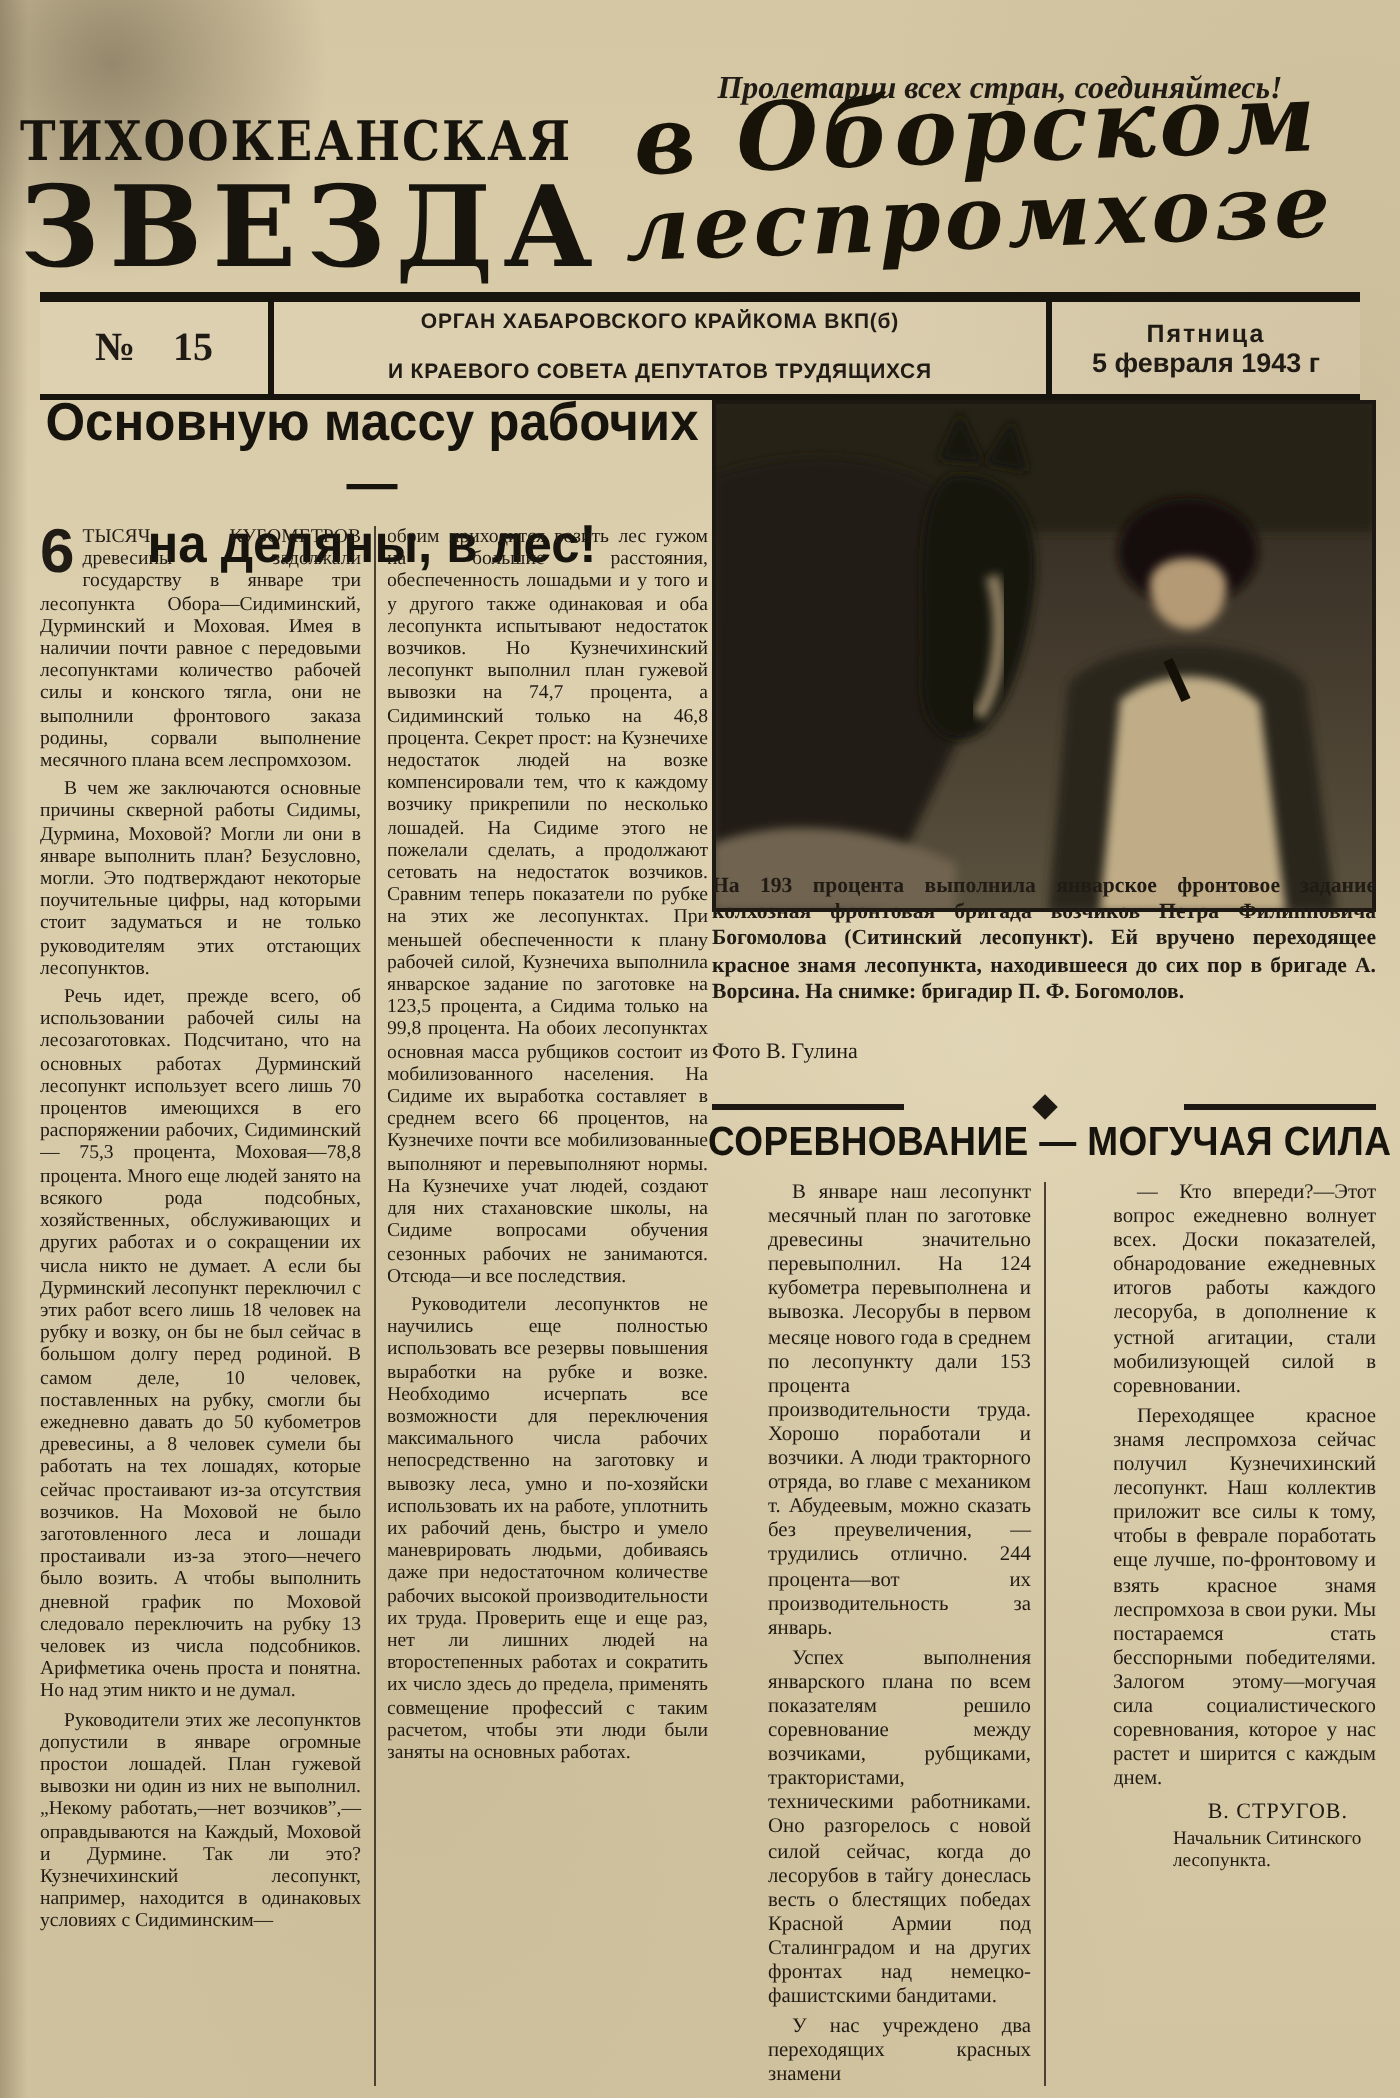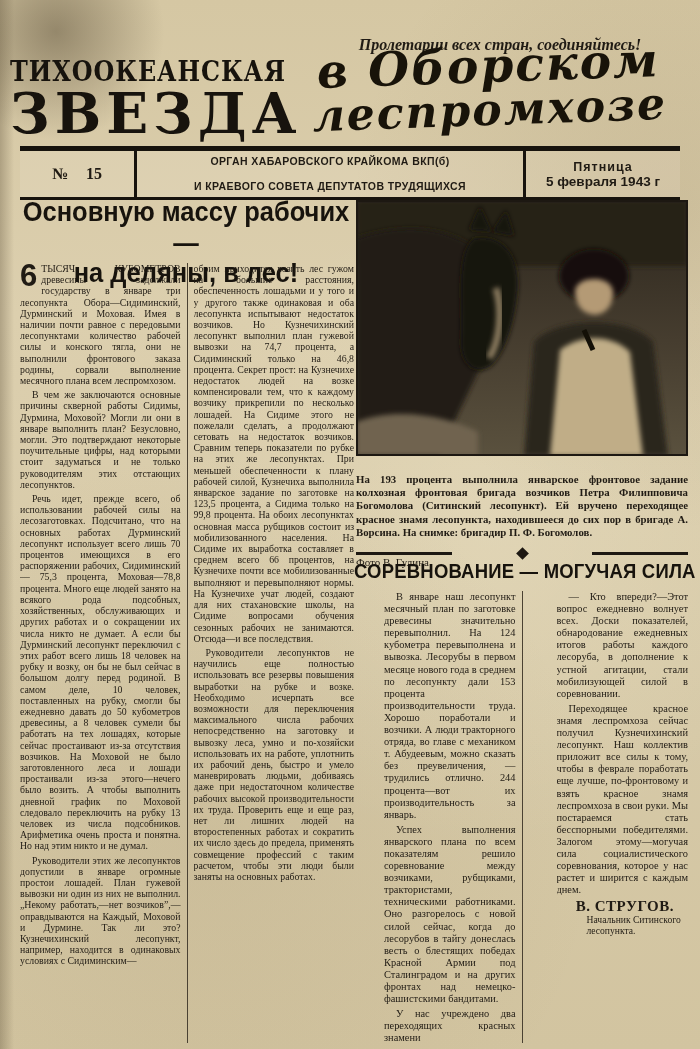--- a/index.html
+++ b/index.html
@@ -43,21 +43,21 @@
   }
   .script-1{font-size:47px;line-height:48px;letter-spacing:2px;}
   .script-2{font-size:44px;line-height:40px;letter-spacing:2px;}
   
   .infobar{
     position:absolute;left:20px;top:146px;width:660px;
     border-top:5px solid #17130d;border-bottom:3px solid #17130d;
     display:flex;align-items:stretch;background:rgba(255,250,235,.12);
   }
   .cell{display:flex;flex-direction:column;justify-content:center;align-items:center;padding:4px 4px;}
-  .cell-issue{width:106px;font-size:16px;font-weight:bold;word-spacing:14px;}
+  .cell-issue{width:106px;font-size:20px;font-weight:bold;word-spacing:14px;}
   .cell-organ{
     flex:1;border-left:3px solid #17130d;border-right:3px solid #17130d;
     font-family:"Liberation Sans", sans-serif;font-weight:bold;font-size:10.5px;
     letter-spacing:.4px;text-align:center;line-height:13px;gap:12px;
   }
   .cell-date{width:146px;font-family:"Liberation Sans", sans-serif;font-weight:bold;text-align:center;}
   .date-1{font-size:12.5px;line-height:14px;letter-spacing:1px;}
   .date-2{font-size:13.5px;line-height:15px;}
   
   .headline1{
@@ -76,36 +76,36 @@
   .col p{margin:0 0 3px 0;text-indent:12px;}
   .col p.first, .col p.cont{text-indent:0;}
   .dropcap{
     float:left;font-weight:bold;font-size:31px;line-height:25px;
     margin:0 4px 0 0;font-family:"Liberation Sans", sans-serif;
   }
   
   .photo{position:absolute;left:356px;top:200px;width:332px;height:256px;}
   .photo svg{display:block;}
   
-  .caption{position:absolute;left:356px;top:473px;width:332px;}
+  .caption{position:absolute;left:356px;top:437px;width:332px;}
   .caption-text{font-weight:bold;font-size:10.8px;line-height:13.2px;text-align:justify;margin:0;}
   .credit{text-align:left;font-size:11px;margin-top:17px;padding-right:4px;}
   
   .divider{position:absolute;left:356px;top:549px;width:332px;display:flex;align-items:center;justify-content:space-between;}
   .bar{height:3px;width:96px;background:#1d1812;}
   .diamond{width:9px;height:9px;background:#1d1812;transform:rotate(45deg);}
   
   .headline2{
     position:absolute;left:354px;top:559px;width:336px;text-align:center;
     font-family:"Liberation Sans", sans-serif;font-weight:bold;font-size:18.5px;
     letter-spacing:.2px;color:#17130d;transform:scaleY(1.1);transform-origin:center top;
     white-space:nowrap;
   }
   .sig{margin-top:4px;}
-  .sig-name{text-align:right;font-weight:bold;font-size:15px;padding-right:14px;letter-spacing:.5px;}
+  .sig-name{text-align:right;font-weight:normal;font-size:11px;padding-right:14px;letter-spacing:.5px;}
   .sig-role{padding-left:30px;font-size:9.6px;line-height:11px;margin-top:2px;}
 </style>
 </head>
 <body>
 
 <div class="paper">
 
   <div class="slogan">Пролетарии всех стран, соединяйтесь!</div>
 
   <div class="mast">

